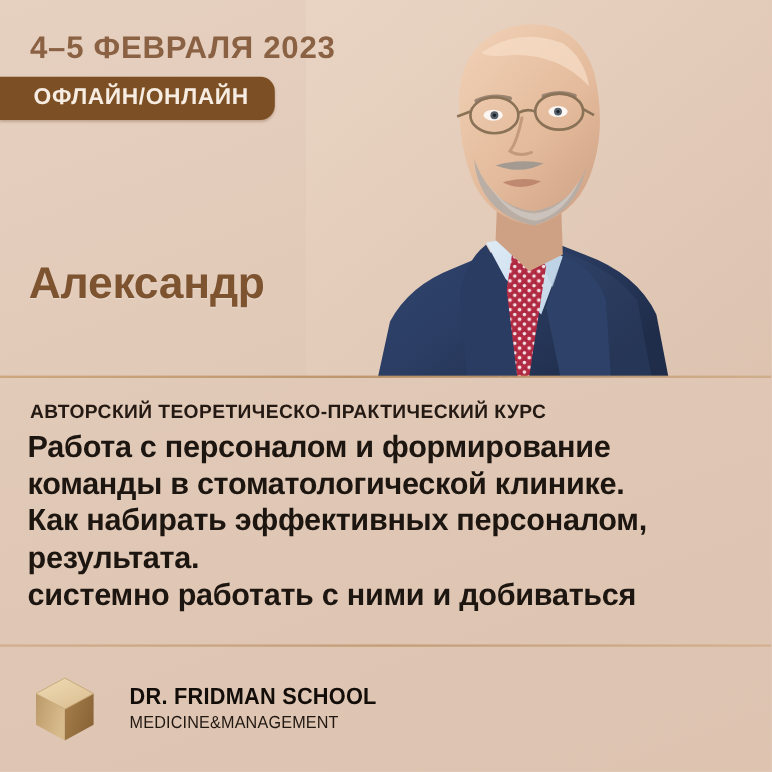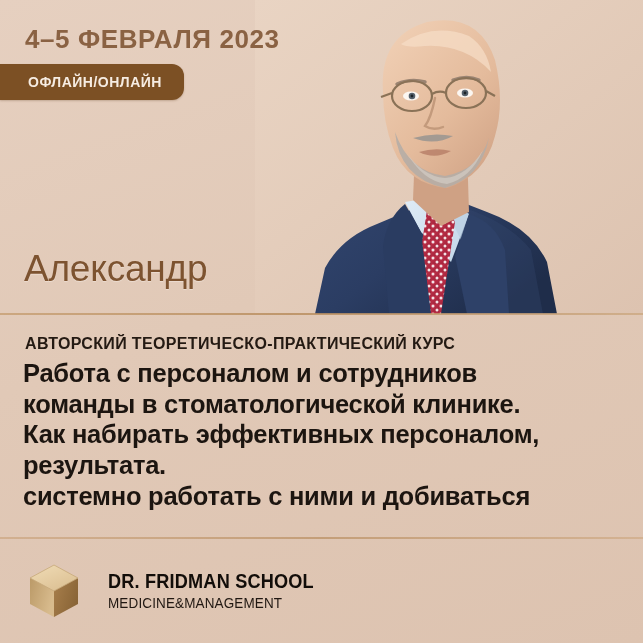--- a/index.html
+++ b/index.html
@@ -39,34 +39,33 @@
     position:absolute; left:0; top:64px;
     height:36px;
     padding:0 22px 0 28px;
     display:flex; align-items:center;
     background:#7c5024;
     border-radius:0 12px 12px 0;
     box-shadow:0 1px 2px rgba(90,55,25,.25);
   }
   .badge-label {
     color:#f6ece2;
-    font-size:14px; font-weight:700;
+    font-size:19px; font-weight:700;
     letter-spacing:.5px;
     white-space:nowrap;
   }
 
   
   .speaker {
     position:absolute; left:24px; top:216px;
     color:#7d5330;
-    font-size:37px; font-weight:400;
+    font-size:37px; font-weight:700;
     line-height:1.08;
     letter-spacing:-.2px;
     text-shadow:0 1px 1px rgba(255,255,255,.35);
-    margin-top:33px;
   }
   .speaker span { display:block; }
 
   
   .divider-top {
     position:absolute; left:0; top:313px; width:643px; height:2px;
     background:linear-gradient(90deg,#c8a176 0%,#b98e5f 45%,#cdaa84 100%);
     opacity:.85;
   }
   .divider-bottom {
@@ -218,21 +217,21 @@
   <div class="badge">
     <span class="badge-label">ОФЛАЙН/ОНЛАЙН</span>
   </div>
 
   <div class="speaker">
     <span>Александр</span>
   </div>
 
   <div class="eyebrow">АВТОРСКИЙ ТЕОРЕТИЧЕСКО-ПРАКТИЧЕСКИЙ КУРС</div>
   <div class="course-title">
-    <span>Работа с персоналом и сотрудников</span>
+    <span>Работа с персоналом и формирование</span>
     <span>команды в стоматологической клинике.</span>
     <span>Как набирать эффективных персоналом,</span>
     <span>результата.</span>
     <span>системно работать с ними и добиваться</span>
   </div>
 
   <div class="divider-bottom"></div>
 
   <div class="footer">
     <div class="logo-group">

